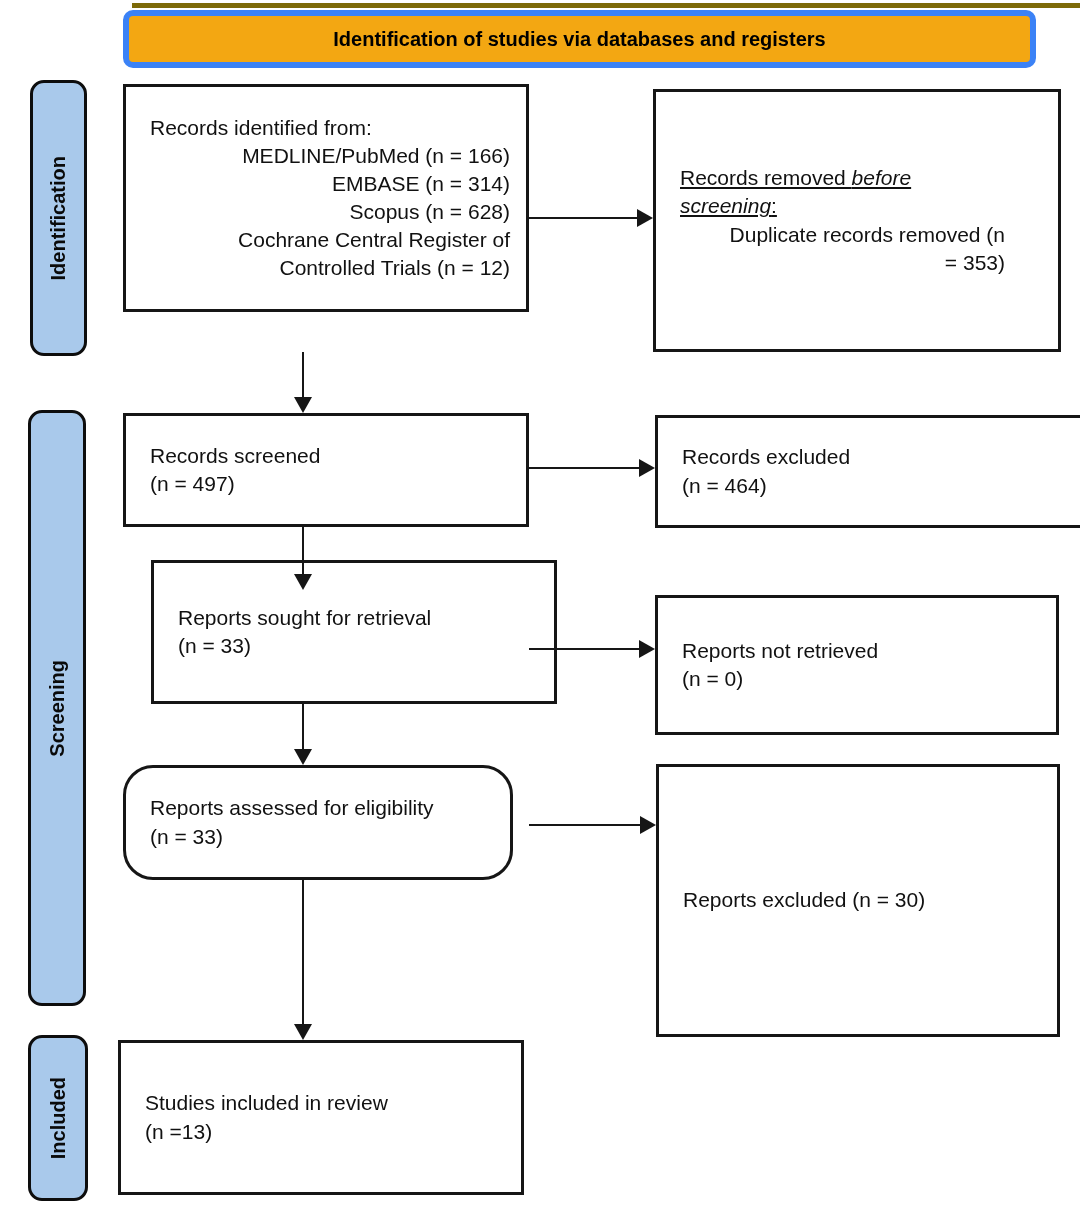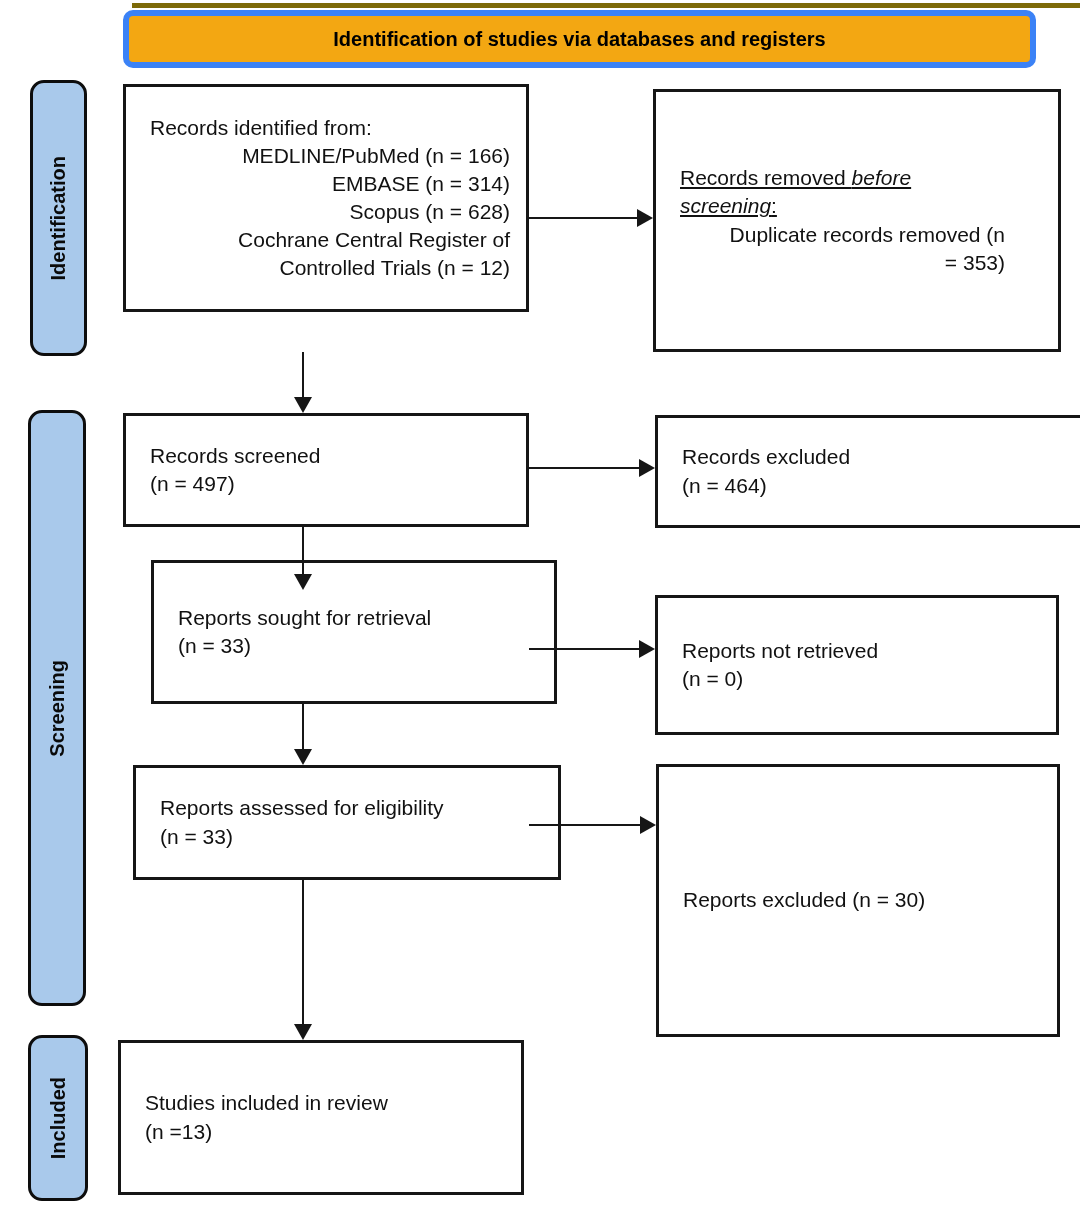--- a/index.html
+++ b/index.html
@@ -80,21 +80,21 @@
 
   .box-a { left: 123px; top: 84px;   width: 406px; height: 228px; }
   .box-a .indent { width: 320px; }
   .box-b { left: 653px; top: 89px;   width: 408px; height: 263px; }
   .box-b .title { width: 310px; text-decoration: underline; }
   .box-b .indent { width: 285px; }
   .box-c { left: 123px; top: 413px;  width: 406px; height: 114px; }
   .box-d { left: 655px; top: 415px;  width: 460px; height: 113px; }
   .box-e { left: 123px; top: 560px;  width: 406px; height: 144px; margin-left: 28px; }
   .box-f { left: 655px; top: 595px;  width: 404px; height: 140px; }
-  .box-g { left: 133px; top: 765px;  width: 428px; height: 115px; }
+  .box-g { left: 123px; top: 765px;  width: 390px; height: 115px; border-radius: 30px; }
   .box-h { left: 656px; top: 764px;  width: 404px; height: 273px; }
   .box-i { left: 118px; top: 1040px; width: 406px; height: 155px; }
 
   
   .arrow-v {
     position: absolute;
     width: 18px;
     display: flex;
     flex-direction: column;
     align-items: center;

